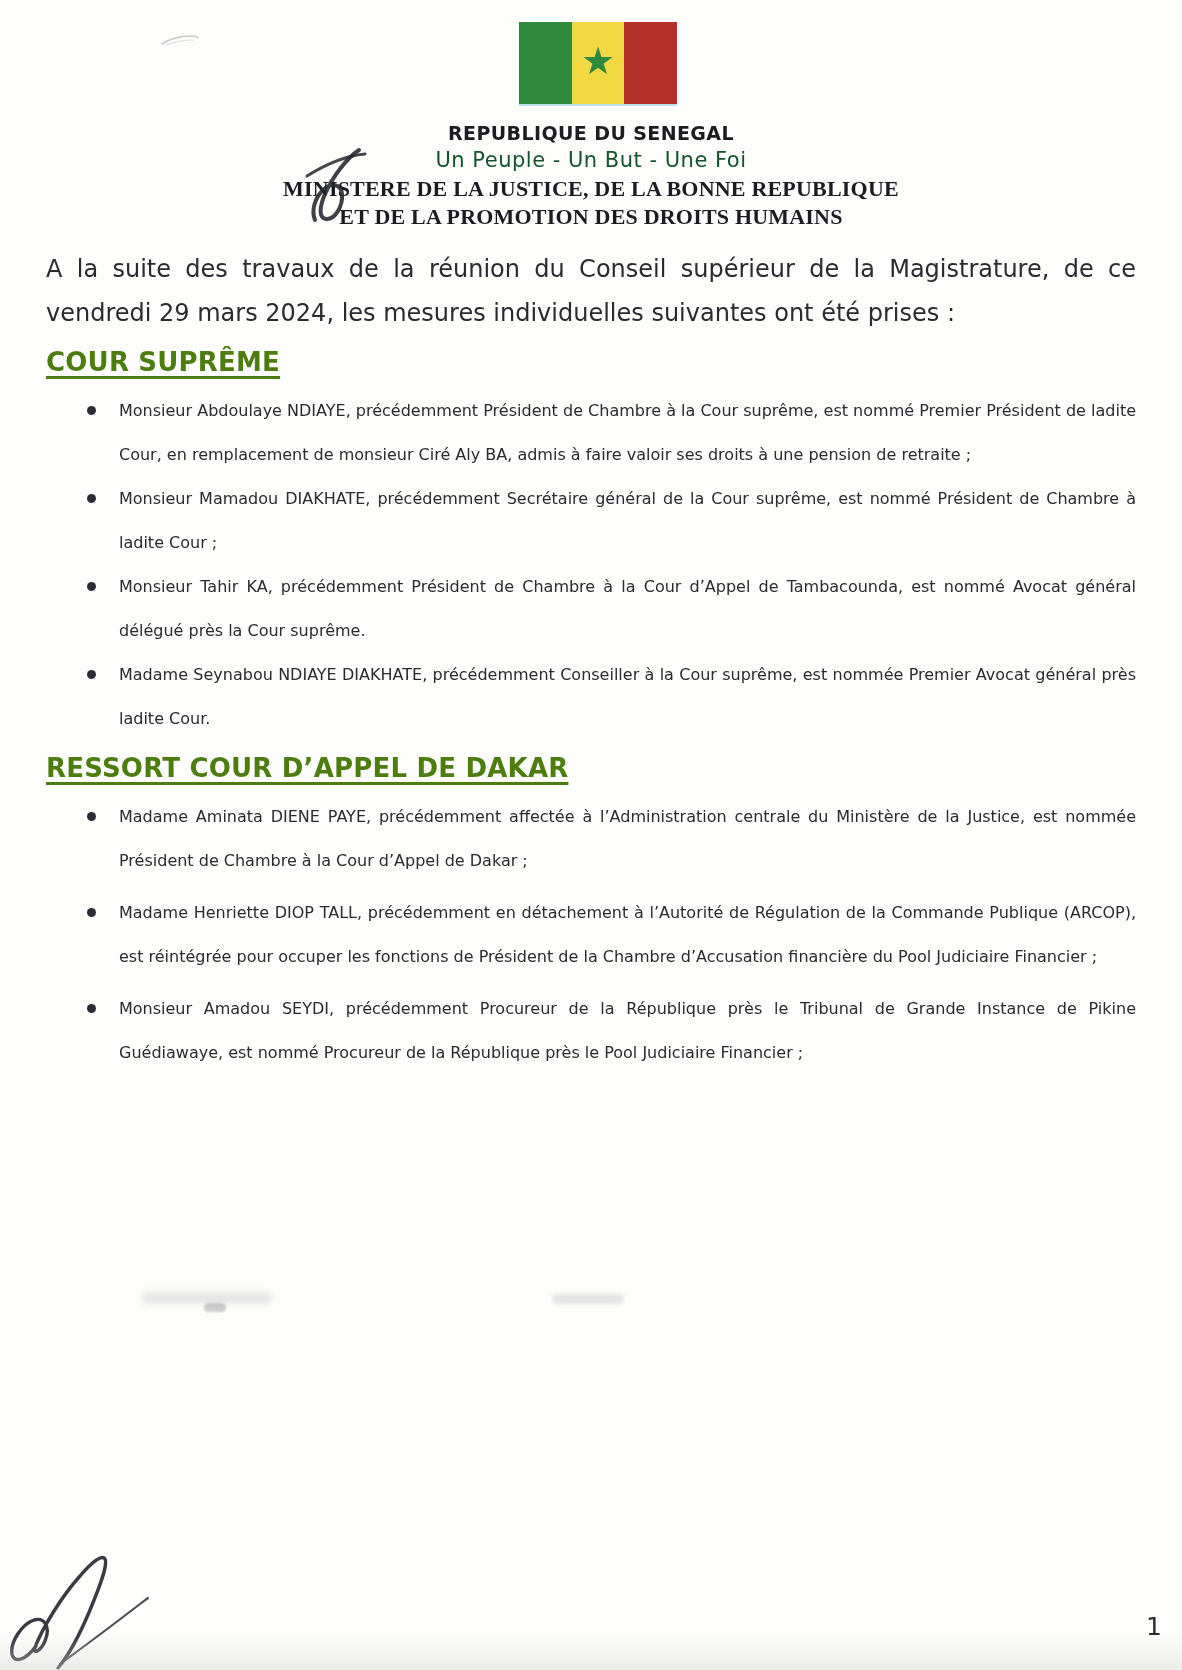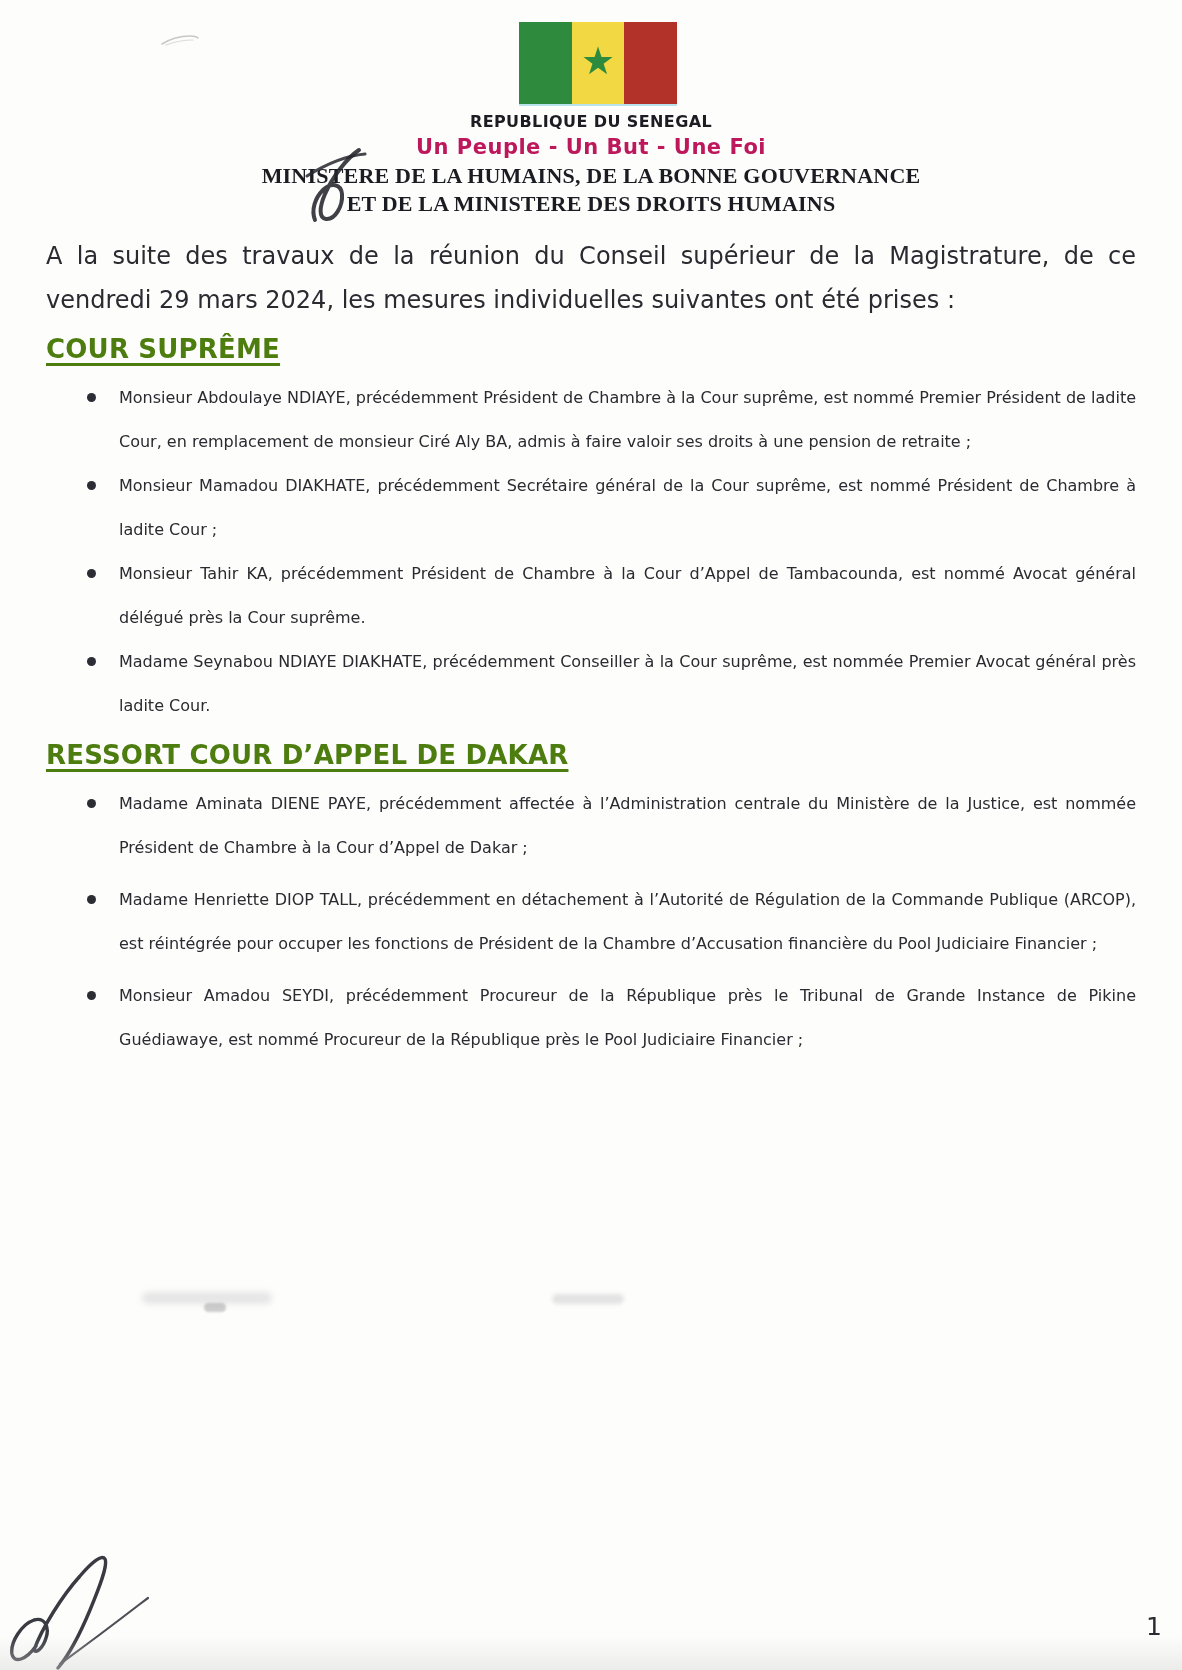--- a/index.html
+++ b/index.html
@@ -24,21 +24,21 @@
     width:158px; height:82px;
     margin:22px auto 0 auto; transform:translateX(7px);
     display:flex;
     box-shadow:0 2px 0 rgba(130,205,222,.55);
   }
   .flag .stripe{ flex:1; position:relative; }
   .flag .star{
     position:absolute; left:50%; top:50%; transform:translate(-50%,-54%);
     font-size:38px; line-height:1;
   }
-  .country{ text-align:center; margin-top:8px; font-weight:700; font-size:16px; letter-spacing:.4px; color:#1c1c22; }
+  .country{ text-align:center; margin-top:18px; font-weight:700; font-size:19px; letter-spacing:.4px; color:#1c1c22; }
   .motto{ text-align:center; margin-top:4px; font-size:21px; letter-spacing:.5px; }
   .ministry{ text-align:center; margin-top:3px; font-family:"Liberation Serif", serif; font-weight:700; font-size:22px; line-height:28px; color:#1b1b22; letter-spacing:.2px; }
 
   
   .intro{
     margin-top:16px; font-size:24px; line-height:44px;
     text-align:justify; text-align-last:left;
   }
   h2.section-title{
     margin-top:10px; font-size:26px; font-weight:700; color:#4d7c0f;
@@ -83,24 +83,24 @@
     <div>
       <div class="flag">
         <div class="stripe" style="background-color: rgb(46, 139, 61);"></div>
         <div class="stripe" style="background-color: rgb(242, 217, 67);">
           <span class="star" style="color: rgb(46, 139, 61);">★</span>
         </div>
         <div class="stripe" style="background-color: rgb(178, 49, 41);"></div>
       </div>
 
       <div class="country">REPUBLIQUE DU SENEGAL</div>
-      <div class="motto" style="color: #be185d; font-weight: bold;">Un Peuple - Un But - Une Foi</div>
+      <div class="motto" style="color: #14532d;">Un Peuple - Un But - Une Foi</div>
       <div class="ministry">
-        <div>MINISTERE DE LA HUMAINS, DE LA BONNE GOUVERNANCE</div>
-        <div>ET DE LA MINISTERE DES DROITS HUMAINS</div>
+        <div>MINISTERE DE LA JUSTICE, DE LA BONNE REPUBLIQUE</div>
+        <div>ET DE LA PROMOTION DES DROITS HUMAINS</div>
       </div>
     </div>
 
     <p class="intro">A la suite des travaux de la réunion du Conseil supérieur de la Magistrature, de ce vendredi 29 mars 2024, les mesures individuelles suivantes ont été prises :</p>
 
     <section>
       <h2 class="section-title">COUR SUPRÊME</h2>
       <ul class="bullet-list">
         <li class="item">Monsieur Abdoulaye NDIAYE, précédemment Président de Chambre à la Cour suprême, est nommé Premier Président de ladite Cour, en remplacement de monsieur Ciré Aly BA, admis à faire valoir ses droits à une pension de retraite ;</li>
         <li class="item">Monsieur Mamadou DIAKHATE, précédemment Secrétaire général de la Cour suprême, est nommé Président de Chambre à ladite Cour ;</li>

